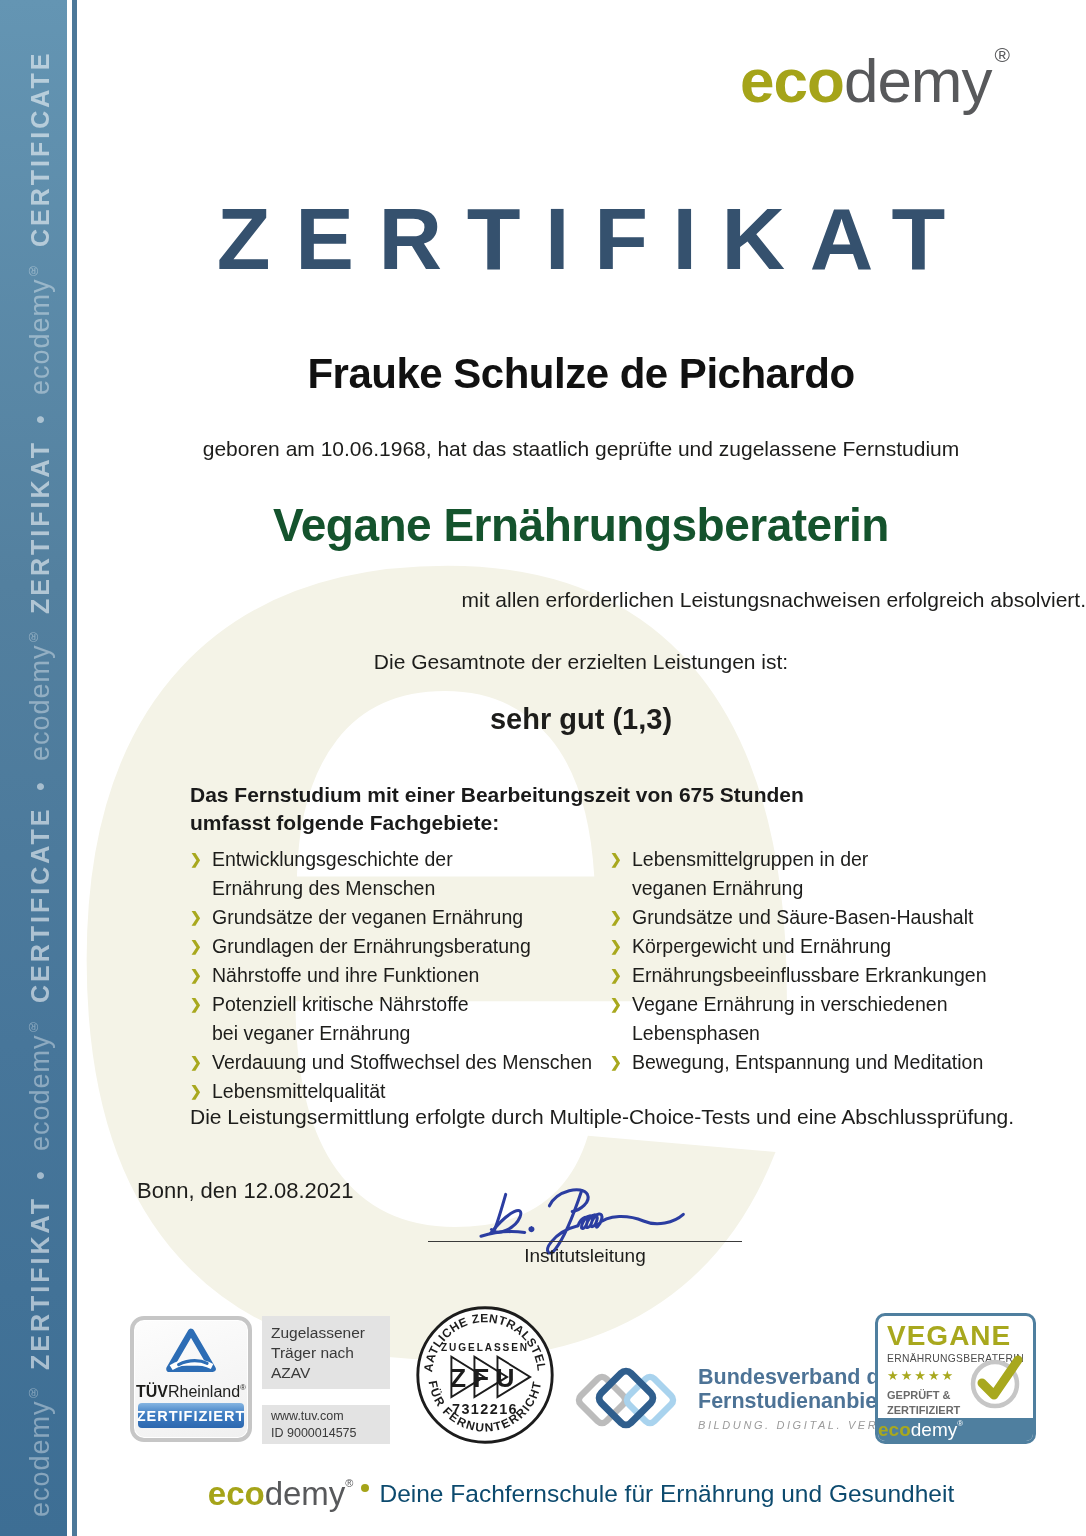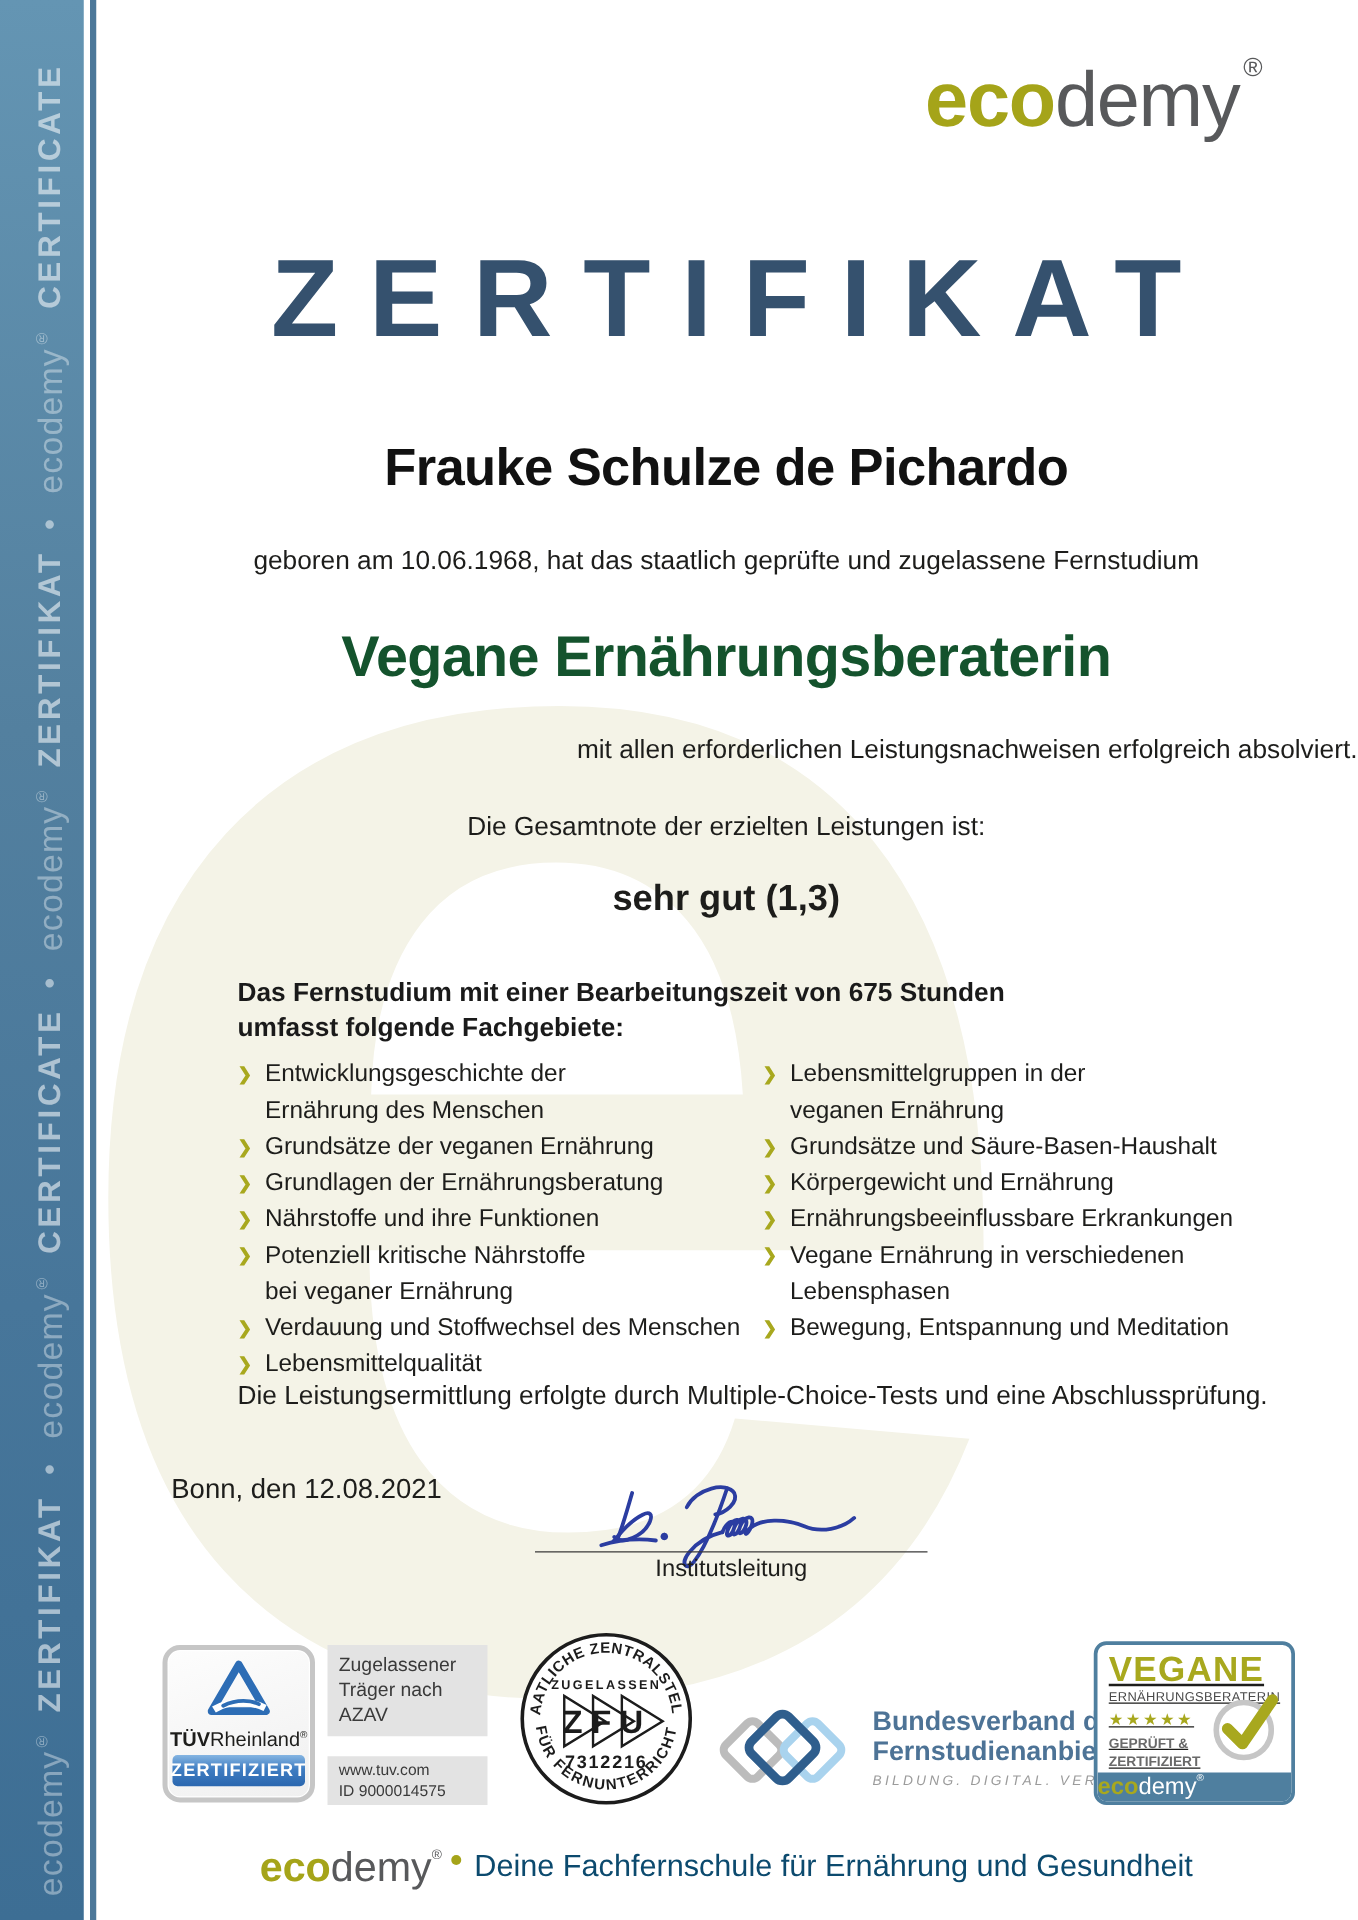--- a/index.html
+++ b/index.html
@@ -82,21 +82,21 @@
   .tuv-panel-bottom{height:36px;background:#e3e3e3;padding:3px 9px;font-size:12.5px;line-height:1.3;color:#3a3a3a;white-space:pre-line;}
   .zfu{position:absolute;left:413px;top:1303px;}
   .bvf{position:absolute;left:574px;top:1352px;display:flex;align-items:center;gap:12px;}
   .bvf-text .l1{font-size:21.5px;font-weight:bold;color:#4d7396;line-height:1.12;}
   .bvf-tagline{margin-top:6px;font-size:11px;color:#9b9b9b;letter-spacing:2.6px;font-style:italic;white-space:nowrap;}
   .vegane{
     position:absolute;left:875px;top:1313px;width:161px;height:131px;background:#fff;
     border:3px solid #4f7f9f;border-radius:10px;box-sizing:border-box;
     display:flex;flex-direction:column;overflow:hidden;
   }
-  .vb-body{position:relative;flex:1;padding:6px 1px 0 9px;text-decoration:underline;}
+  .vb-body{position:relative;flex:1;padding:6px 1px 0 9px;}
   .vb-title{font-size:28px;font-weight:bold;color:#a8a81e;letter-spacing:1px;line-height:1;}
   .vb-sub{font-size:10.3px;color:#4a4a4a;letter-spacing:.3px;margin-top:3px;white-space:nowrap;}
   .vb-stars{font-size:13px;color:#a8a81e;letter-spacing:2px;margin-top:4px;}
   .vb-cert{font-size:11px;font-weight:bold;color:#6a6a6a;line-height:1.35;margin-top:5px;white-space:pre-line;}
   .vb-check{position:absolute;right:3px;top:36px;}
   .vb-band{
     height:29px;background:#4f7f9f;display:flex;align-items:center;justify-content:flex-start;
     font-size:19px;line-height:1;
   }
   .vb-band .eco{color:#a8a81e;font-weight:bold;}

